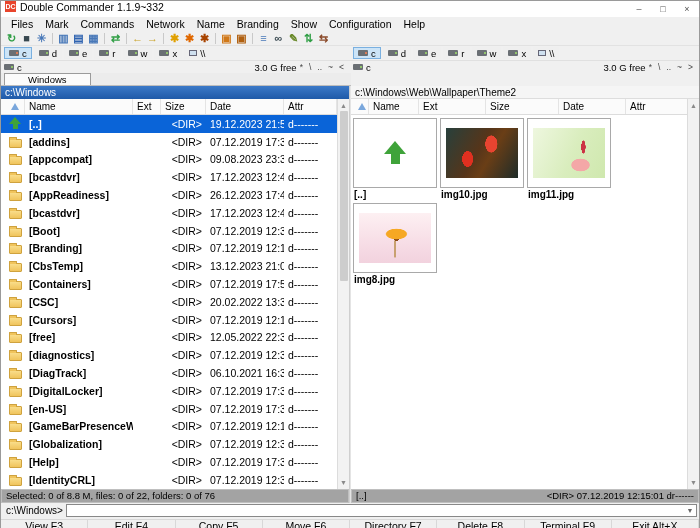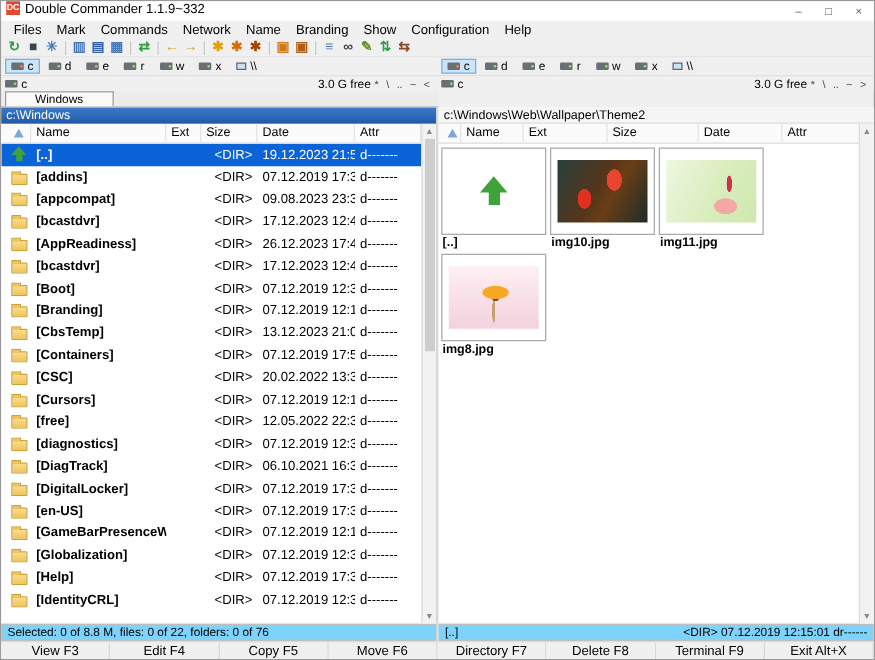--- a/index.html
+++ b/index.html
@@ -122,21 +122,21 @@
       radial-gradient(ellipse 18px 9px at 52% 42%, #f6a824 55%, rgba(246,168,36,0) 62%),
       radial-gradient(ellipse 4px 4px at 52% 50%, #8a4a18 70%, rgba(138,74,24,0) 80%),
       radial-gradient(ellipse 2px 14px at 50% 72%, #c8a070 60%, rgba(200,160,112,0) 70%),
       linear-gradient(180deg,#fdf0f2 0%, #f7dde6 60%, #f2d2de 100%); }
   .art-img9 { width:78px; height:26px; background:
       radial-gradient(ellipse 6px 6px at 72% 42%, #d4549a 60%, rgba(212,84,154,0) 70%),
       linear-gradient(90deg,#d8ecdc 0%, #b8dfc4 55%, #9fd4b4 80%, #cde8d6 100%); }
 
   
   .statusrow { flex:none; }
-  .statusbar { height:14px; background:#7dd3fc; border:1px solid #bfbfbf; font-size:9.5px; display:flex; align-items:center; padding:0 4px; }
+  .statusbar { height:14px; background:#a3a3a3; border:1px solid #bfbfbf; font-size:9.5px; display:flex; align-items:center; padding:0 4px; }
   .statusbar .right { margin-left:auto; }
 
   
   .cmdline { height:16px; flex:none; display:flex; align-items:center; background:#f0f0f0; padding:1px 2px; }
   .cmd-prompt { font-size:10px; padding:0 3px; }
   .cmd-input { flex:1; height:13px; background:#fff; border:1px solid #888; display:flex; align-items:center; }
   .cmd-drop { margin-left:auto; width:12px; text-align:center; font-size:7px; color:#666; }
 
   
   .fkeys { height:14px; flex:none; display:flex; background:#f0f0f0; border-top:1px solid #d8d8d8; }
@@ -581,20 +581,27 @@
           <div class="vs-arrow">▼</div>
         </div>
       </div>
       <div class="statusbar statusrow">
         <span>[..]</span>
         <span class="right">&lt;DIR&gt; 07.12.2019 12:15:01 dr------</span>
       </div>
     </div>
   </div>
 
+  <div class="cmdline">
+    <span class="cmd-prompt">c:\Windows&gt;</span>
+    <div class="cmd-input">
+      <span></span>
+      <span class="cmd-drop">▼</span>
+    </div>
+  </div>
 
   <div class="fkeys" id="fkeys">
       <div class="fkey">View F3</div>
       <div class="fkey">Edit F4</div>
       <div class="fkey">Copy F5</div>
       <div class="fkey">Move F6</div>
       <div class="fkey">Directory F7</div>
       <div class="fkey">Delete F8</div>
       <div class="fkey">Terminal F9</div>
       <div class="fkey">Exit Alt+X</div>

